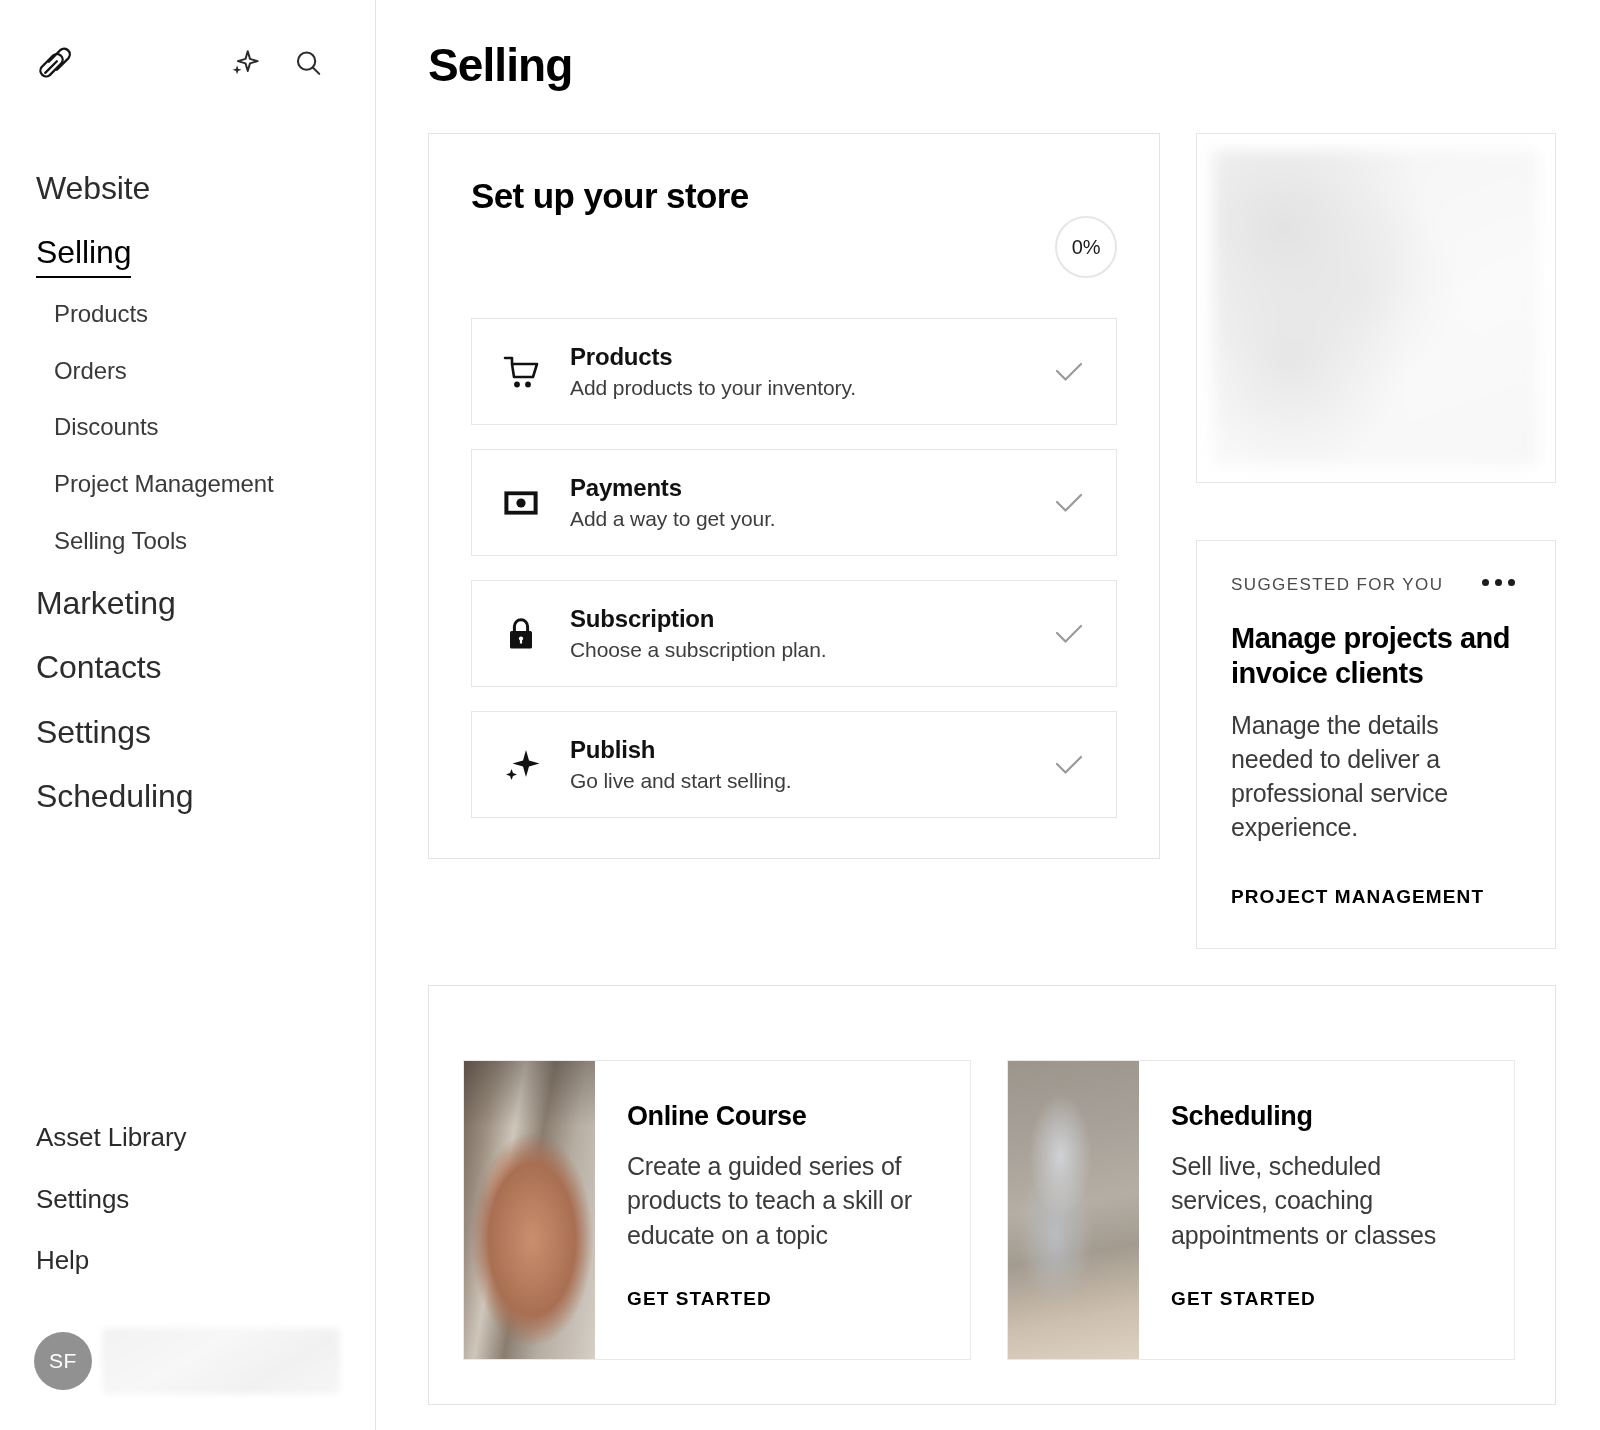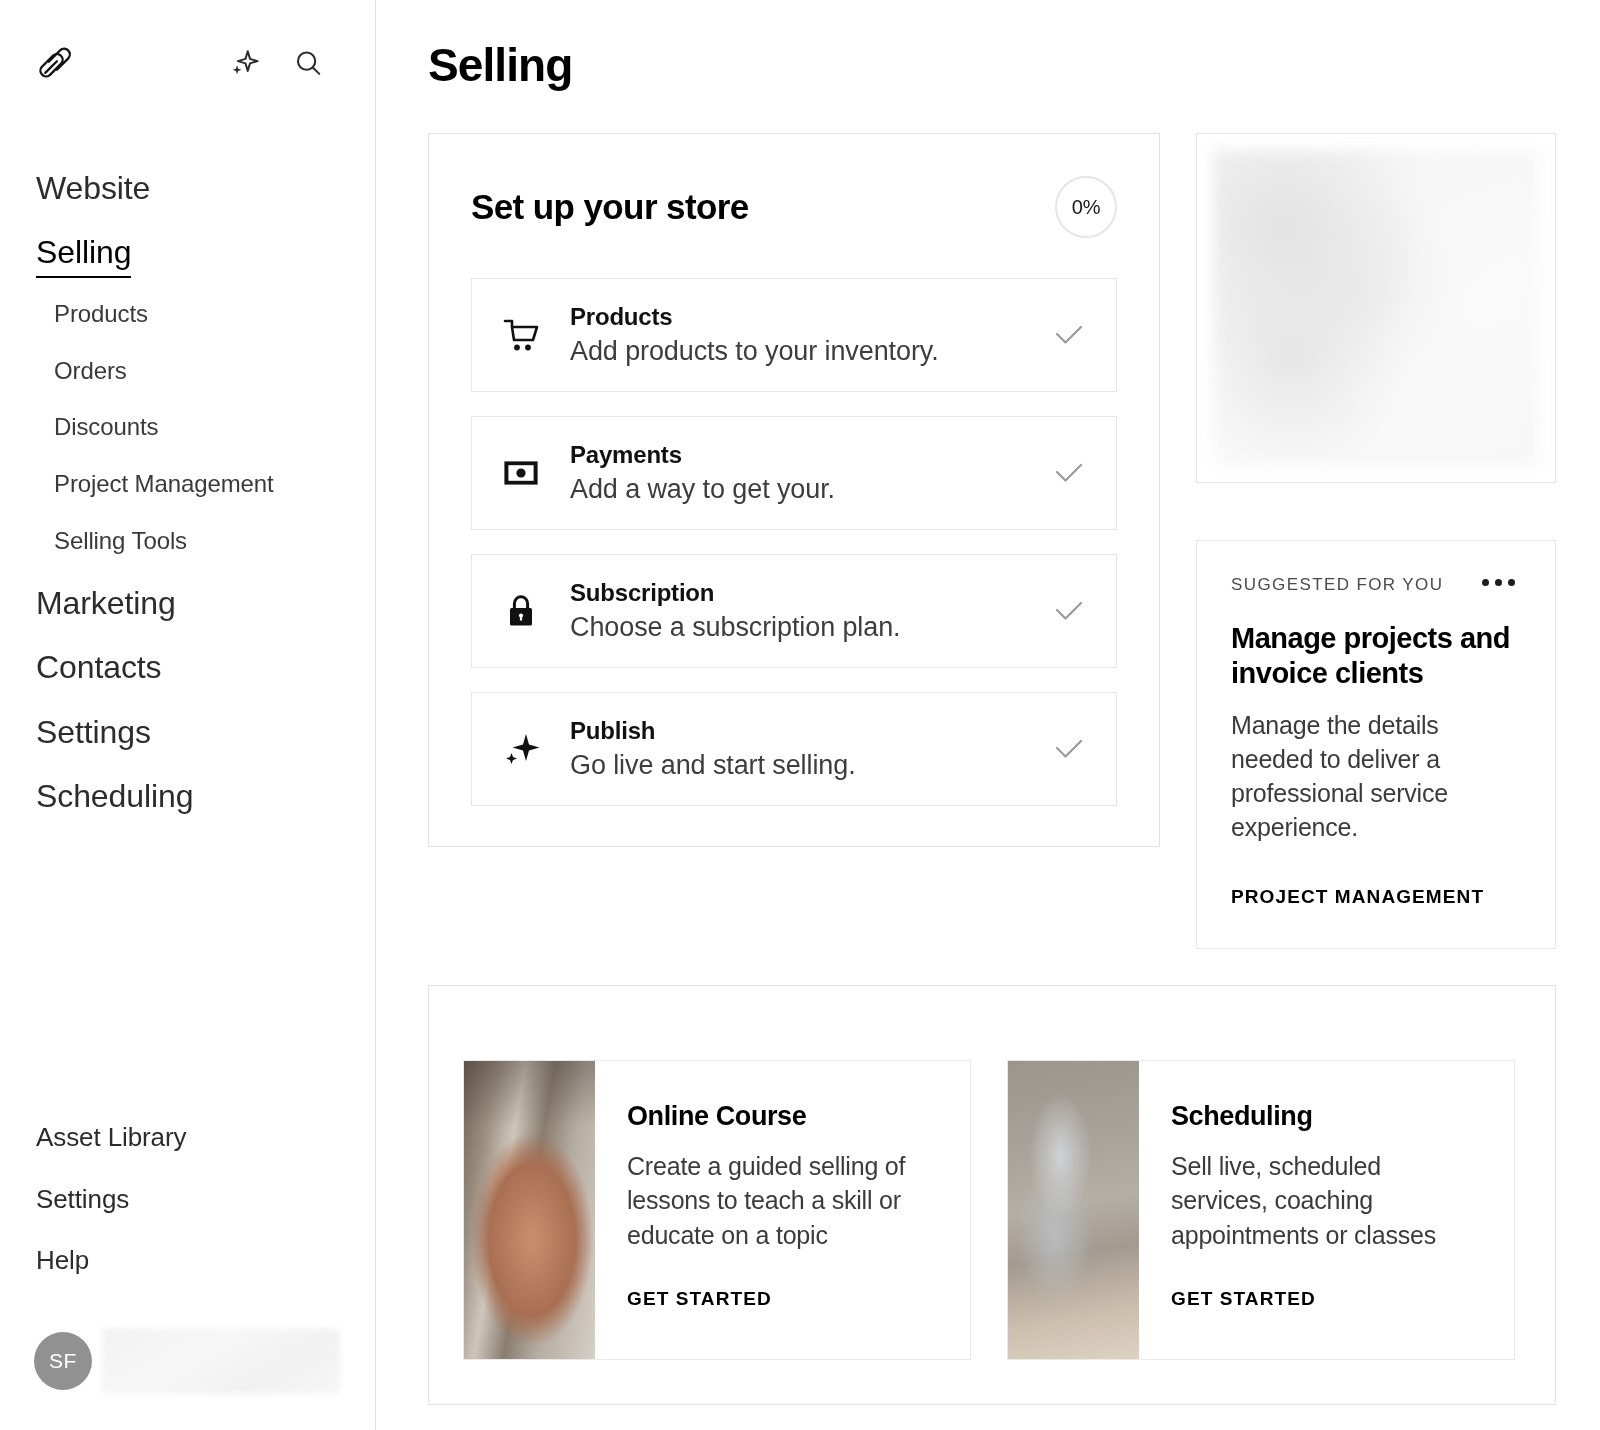--- a/index.html
+++ b/index.html
@@ -148,22 +148,22 @@
   
   .setup-card {
     width: 732px;
     flex: 0 0 732px;
     border: 1px solid #e3e3e3;
     background: #fff;
     padding: 42px 42px 40px 42px;
   }
   .setup-head {
     display: flex;
-    align-items: center;
     margin-bottom: 40px;
+    flex-direction: column;
   }
   .setup-title {
     font-size: 35px;
     font-weight: bold;
     letter-spacing: -0.6px;
     color: #000;
   }
   .progress-ring {
     margin-left: auto;
     width: 62px; height: 62px;
@@ -195,21 +195,21 @@
   }
   .task-text { flex: 1; }
   .task-name {
     font-size: 24px;
     font-weight: bold;
     color: #111;
     letter-spacing: -0.2px;
     margin-bottom: 5px;
   }
   .task-desc {
-    font-size: 27px;
+    font-size: 21px;
     color: #3d3d3d;
     letter-spacing: -0.1px;
   }
   .task-check { width: 34px; flex: 0 0 34px; display: flex; justify-content: center; }
 
   
   .right-col {
     flex: 1;
     min-width: 0;
   }
@@ -525,21 +525,21 @@
     </div>
 
     <section class="more-card">
 
       <div class="more-grid">
 
         <div class="sell-card">
           <div class="sell-thumb thumb-course"></div>
           <div class="sell-body">
             <div class="sell-title">Online Course</div>
-            <div class="sell-desc">Create a guided selling of lessons to teach a skill or educate on a topic</div>
+            <div class="sell-desc">Create a guided series of products to teach a skill or educate on a topic</div>
             <div class="sell-cta">GET STARTED</div>
           </div>
         </div>
 
         <div class="sell-card">
           <div class="sell-thumb thumb-scheduling"></div>
           <div class="sell-body">
             <div class="sell-title">Scheduling</div>
             <div class="sell-desc">Sell live, scheduled services, coaching appointments or classes</div>
             <div class="sell-cta">GET STARTED</div>

